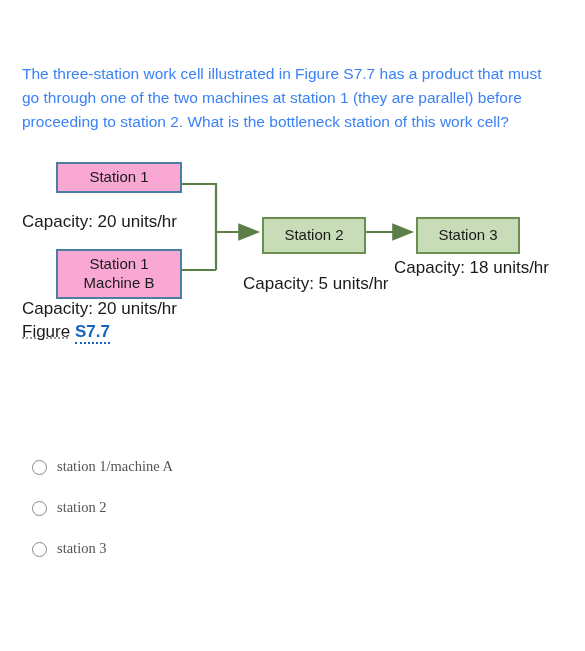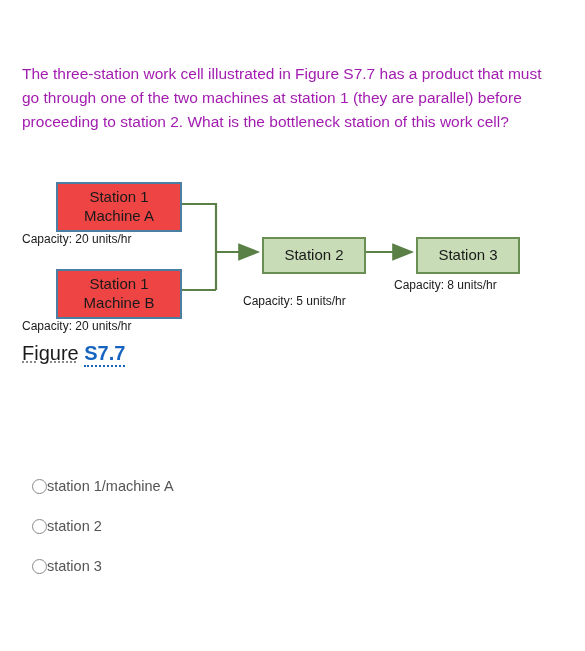--- a/index.html
+++ b/index.html
@@ -8,57 +8,57 @@
     height: 651px;
     background: #ffffff;
     font-family: Arial, Helvetica, sans-serif;
     color: #333;
     padding: 62px 22px 20px 22px;
     position: relative;
   }
   .question-text {
     font-size: 15.5px;
     line-height: 1.55;
-    color: #a21caf;
-    margin-bottom: 48px;
+    color: #3b82f6;
+    margin-bottom: 28px;
   }
   .diagram {
     position: relative;
     width: 540px;
     height: 220px;
   }
   .node {
     position: absolute;
     border-width: 2px;
     border-style: solid;
     text-align: center;
     font-family: "Helvetica Neue", Arial, sans-serif;
     font-size: 15px;
     line-height: 1.25;
     padding: 4px 10px;
   }
   .node.blue {
-    background: #ef4444;
+    background: #f9a8d4;
     border-color: #4a7fa3;
     color: #1a1a1a;
   }
   .node.green {
     background: #c8ddb7;
     border-color: #6a8f52;
     color: #1a1a1a;
   }
   .cap-label {
     position: absolute;
-    font-size: 12px;
+    font-size: 17px;
     color: #1a1a1a;
     white-space: nowrap;
   }
   .fig-label {
     position: absolute;
-    font-size: 20px;
+    font-size: 17px;
     color: #1a1a1a;
   }
   .fig-label .word { text-decoration: underline dotted #888; }
   .fig-label .num {
     color: #1764c0;
     font-weight: bold;
     border-bottom: 2px dotted #1764c0;
     padding-bottom: 1px;
   }
   svg.arrows {
@@ -66,23 +66,25 @@
     left: 0; top: 0;
     width: 540px; height: 220px;
     pointer-events: none;
   }
   .options {
     margin-top: 76px;
     margin-left: 10px;
   }
   .option {
     display: flex;
-    align-items: center;
+    align-items: flex-end;
+    gap: 10px;
     margin-bottom: 24px;
     cursor: pointer;
+    font-family: Liberation Serif, serif;
   }
   .option .radio {
     width: 15px; height: 15px;
     border-radius: 50%;
     border: 1.5px solid #8a8a8a;
     background: #fff;
     flex-shrink: 0;
   }
   .option .label {
     font-size: 14.5px;
@@ -102,21 +104,20 @@
         <path d="M0,0 L10,4 L0,8 Z" fill="#5a7f47"></path>
       </marker>
     </defs>
     <path d="M160,22 L194,22 L194,108 L194,70 L236,70" stroke="#5a7f47" stroke-width="2.2" fill="none" marker-end="url(#ah)"></path>
     <path d="M160,108 L194,108" stroke="#5a7f47" stroke-width="2.2" fill="none"></path>
     <path d="M344,70 L390,70" stroke="#5a7f47" stroke-width="2.2" fill="none" marker-end="url(#ah)"></path>
   </svg>
 
   <div class="node blue" style="left:34px; top:0px; width:126px;">
     <div>Station 1</div>
-    <div>Machine A</div>
   </div>
   <div class="cap-label" style="left:0px; top:50px;">Capacity: 20 units/hr</div>
 
   <div class="node blue" style="left:34px; top:87px; width:126px;">
     <div>Station 1</div>
     <div>Machine B</div>
   </div>
   <div class="cap-label" style="left:0px; top:137px;">Capacity: 20 units/hr</div>
 
   <div class="fig-label" style="left:0px; top:160px;">
@@ -126,21 +127,21 @@
   </div>
 
   <div class="node green" style="left:240px; top:55px; width:104px; padding:7px 10px;">
     <span>Station 2</span>
   </div>
   <div class="cap-label" style="left:221px; top:112px;">Capacity: 5 units/hr</div>
 
   <div class="node green" style="left:394px; top:55px; width:104px; padding:7px 10px;">
     <span>Station 3</span>
   </div>
-  <div class="cap-label" style="left:372px; top:96px;">Capacity: 8 units/hr</div>
+  <div class="cap-label" style="left:372px; top:96px;">Capacity: 18 units/hr</div>
 
 </div>
 
 <div class="options">
   <div class="option">
     <div class="radio"></div>
     <div class="label">station 1/machine A</div>
   </div>
   <div class="option">
     <div class="radio"></div>

